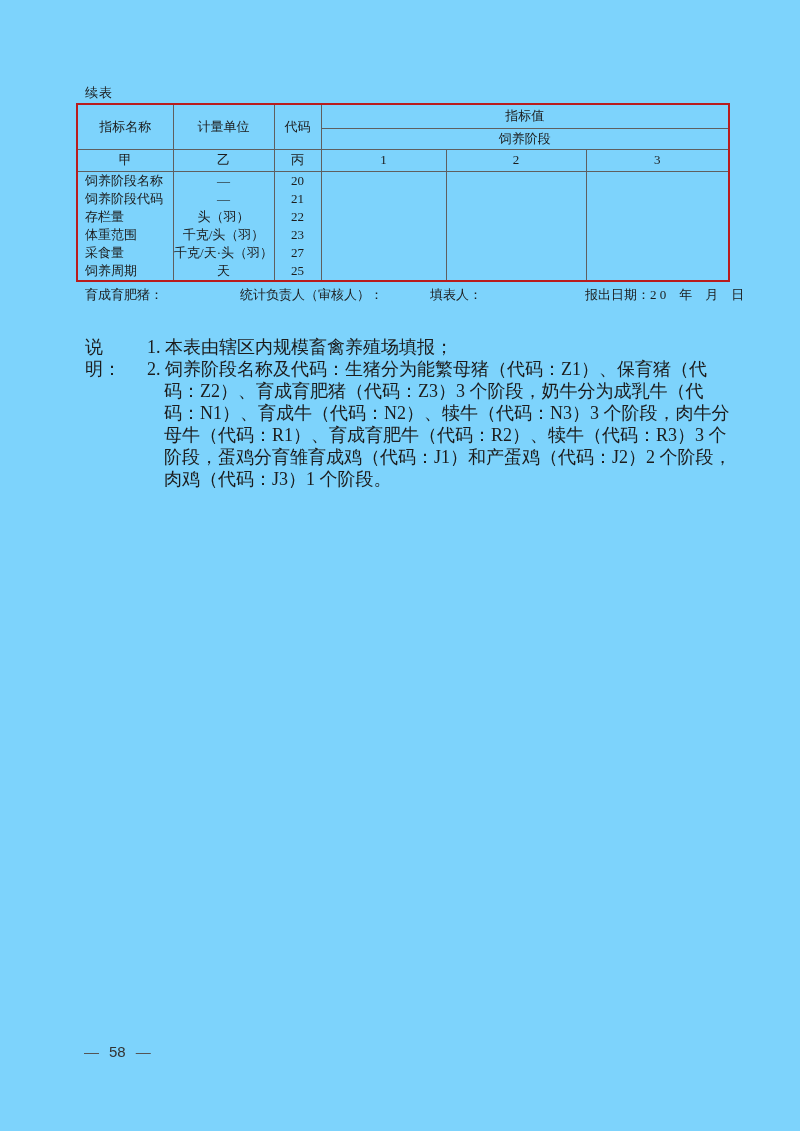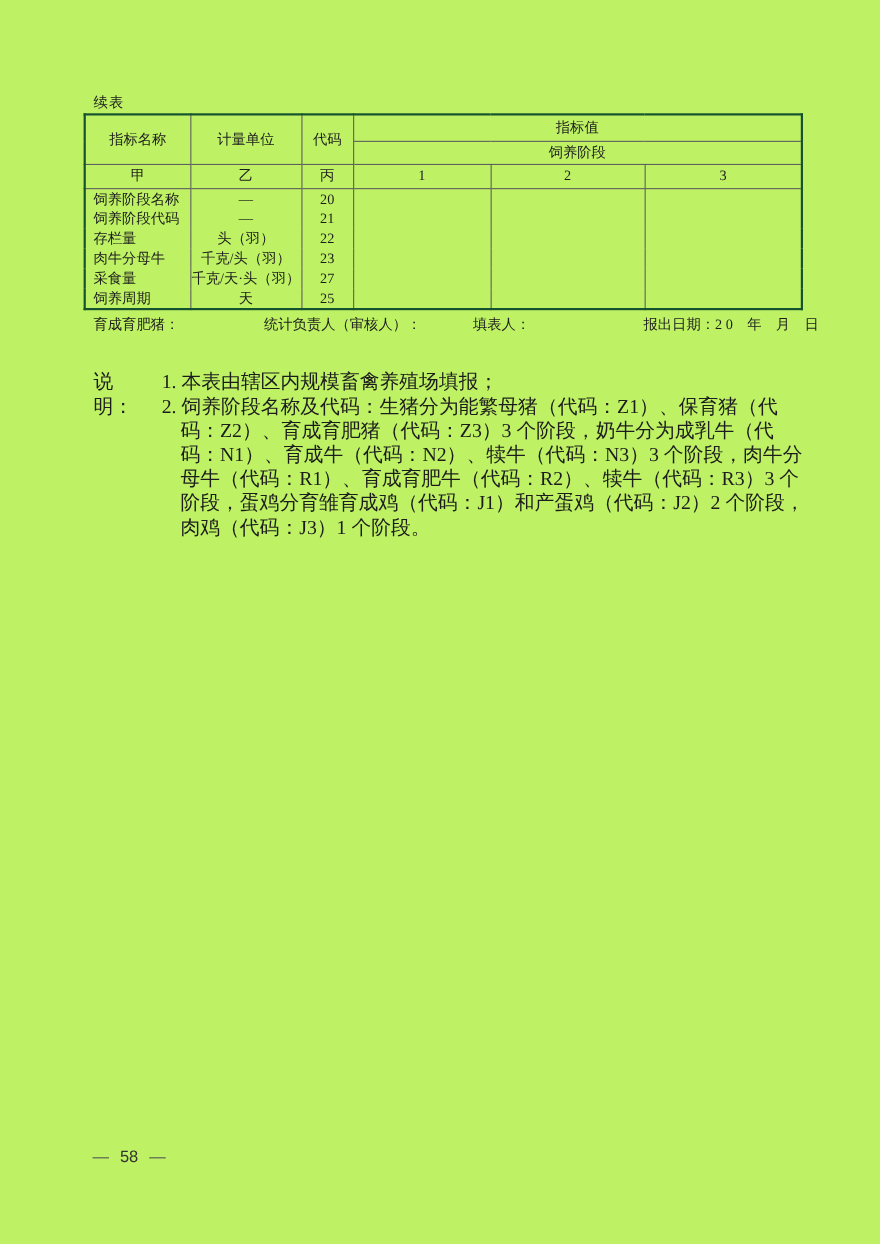--- a/index.html
+++ b/index.html
@@ -2,31 +2,31 @@
 <html><head>
 <meta charset="utf-8">
 <style>
   html,body{margin:0;padding:0;}
   body{
     width:800px;height:1131px;background:#ffffff;position:relative;overflow:hidden;
     font-family:"Liberation Serif","DejaVu Serif",serif;
     color:#1c1c1c;
     -webkit-font-smoothing:antialiased;
   }
-  .page{position:absolute;inset:0;background:#bef264;}
+  .page{position:absolute;inset:0;background:#7dd3fc;}
 
   .continued-label{
     position:absolute;left:85px;top:84px;
     font-size:13px;letter-spacing:1px;
   }
 
   table.form-table{
     position:absolute;left:76px;top:103px;width:652px;
     border-collapse:collapse;table-layout:fixed;
-    border:2px solid #14532d;
+    border:2px solid #b91c1c;
   }
   table.form-table td{
     border:1px solid #5f5f5f;
     font-size:13px;text-align:center;vertical-align:middle;
     padding:0;line-height:1.1;
     overflow:hidden;white-space:nowrap;
   }
   tr.hr1 td{height:23px;}
   tr.hr2 td{height:20px;}
   tr.hr3 td{height:21px;}
@@ -111,21 +111,21 @@
       </tr>
       <tr class="dr">
         <td class="c-name">存栏量</td>
         <td>头（羽）</td>
         <td>22</td>
         <td></td>
         <td></td>
         <td></td>
       </tr>
       <tr class="dr">
-        <td class="c-name">肉牛分母牛</td>
+        <td class="c-name">体重范围</td>
         <td>千克/头（羽）</td>
         <td>23</td>
         <td></td>
         <td></td>
         <td></td>
       </tr>
       <tr class="dr">
         <td class="c-name">采食量</td>
         <td>千克/天·头（羽）</td>
         <td>27</td>

